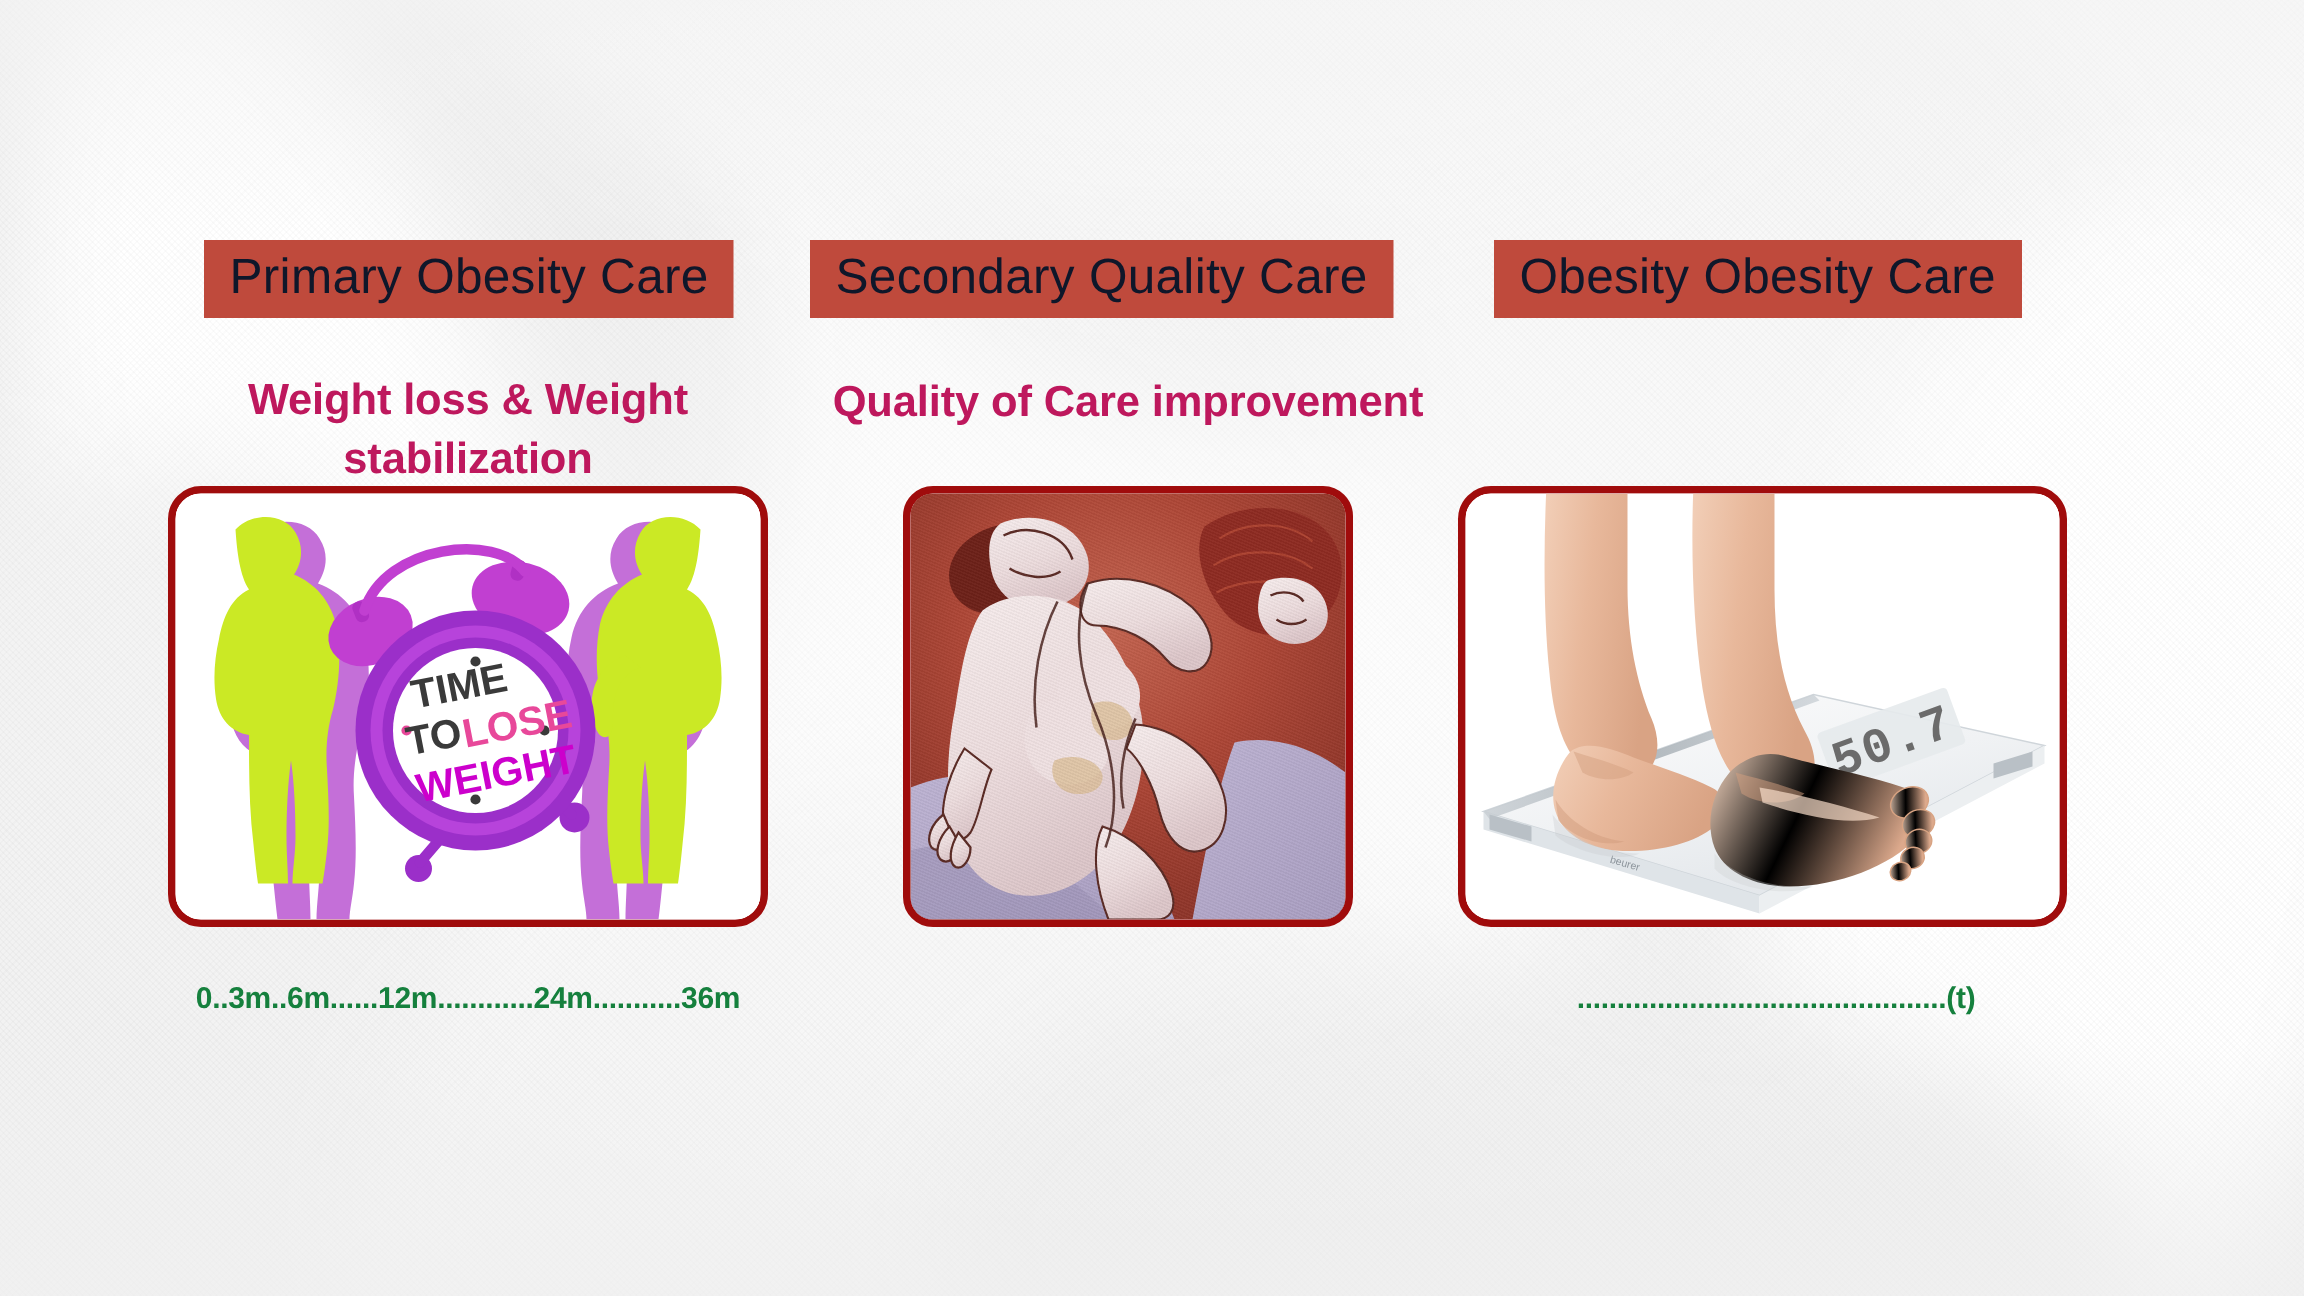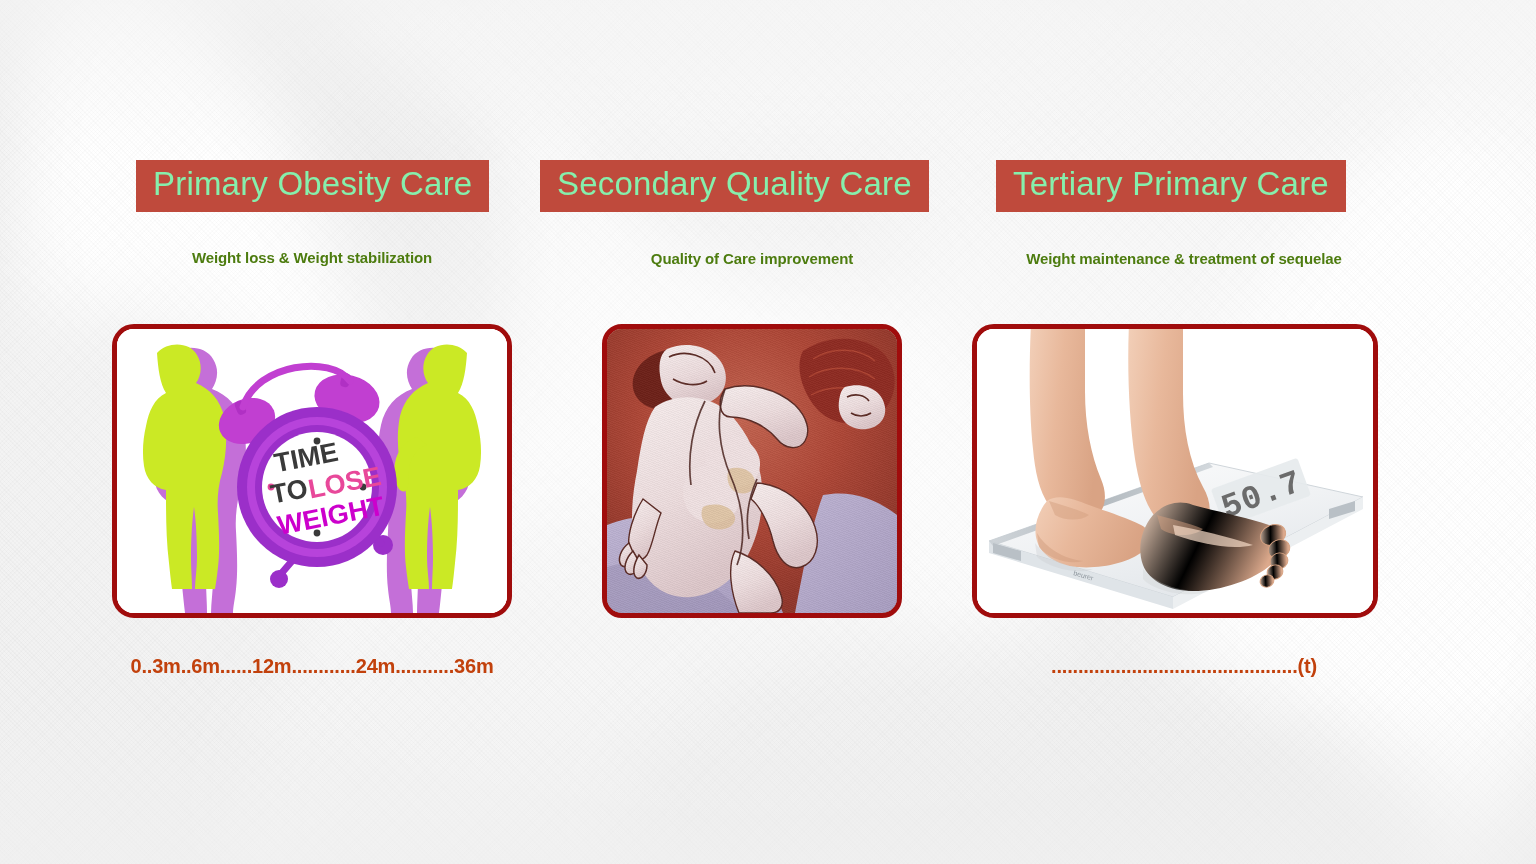--- a/index.html
+++ b/index.html
@@ -53,40 +53,40 @@
     top: 0;
     height: 864px;
   }
   .col-1 { left: 96px;  width: 432px; }
   .col-2 { left: 528px; width: 448px; }
   .col-3 { left: 968px; width: 432px; }
 
   .banner {
     position: absolute;
     background: #bf4a3c;
-    color: #86efac;
+    color: #0f172a;
     font-size: 33px;
     font-weight: 400;
     letter-spacing: 0.2px;
     white-space: nowrap;
     padding: 6px 17px 9px 17px;
     line-height: 1.12;
     font-family: "Liberation Sans", sans-serif;
   }
   .col-1 .banner { left: 40px;  top: 160px; }
   .col-2 .banner { left: 12px;  top: 160px; }
   .col-3 .banner { left: 28px;  top: 160px; }
 
   .subtitle {
     position: absolute;
     top: 248px;
     width: 100%;
     text-align: center;
-    color: #4d7c0f;
-    font-size: 15px;
+    color: #be185d;
+    font-size: 29px;
     font-weight: bold;
     line-height: 1.33;
     letter-spacing: -0.1px;
   }
   .col-2 .subtitle { top: 249px; }
   .col-3 .subtitle { top: 249px; }
 
   .card {
     position: absolute;
     border: 5px solid #a00c0c;
@@ -97,21 +97,21 @@
   }
   .col-1 .card { left: 16px;  top: 324px; width: 400px; height: 294px; }
   .col-2 .card { left: 74px;  top: 324px; width: 300px; height: 294px; border-radius: 20px; }
   .col-3 .card { left: 4px;   top: 324px; width: 406px; height: 294px; }
 
   .timeline {
     position: absolute;
     top: 655px;
     width: 100%;
     text-align: center;
-    color: #c2410c;
+    color: #15803d;
     font-size: 20px;
     font-weight: bold;
     letter-spacing: -0.2px;
     white-space: nowrap;
   }
 
   
   .art1 { position: absolute; inset: 0; background: #ffffff; }
 
   
@@ -299,23 +299,22 @@
           <rect x="0" y="0" width="290" height="284" fill="none"></rect>
         </svg>
         <div class="grain"></div>
       </div>
     </div>
 
   </div>
 
   <div class="column col-3">
 
-    <div class="banner">Tertiary Primary Care</div>
-
-    <div class="subtitle">Weight maintenance &amp; treatment of sequelae</div>
+    <div class="banner">Obesity Obesity Care</div>
+
 
     <div class="card">
       <div class="art3">
         <svg viewBox="0 0 396 284" width="100%" height="100%" preserveAspectRatio="none">
           <defs>
             <linearGradient id="skinG" x1="0" y1="0" x2="1" y2="0.3">
               <stop offset="0%" stop-color="#f2cfb8"></stop>
               <stop offset="45%" stop-color="#e8b89b"></stop>
               <stop offset="100%" stop-color="#d9a384"></stop>
             </linearGradient>

